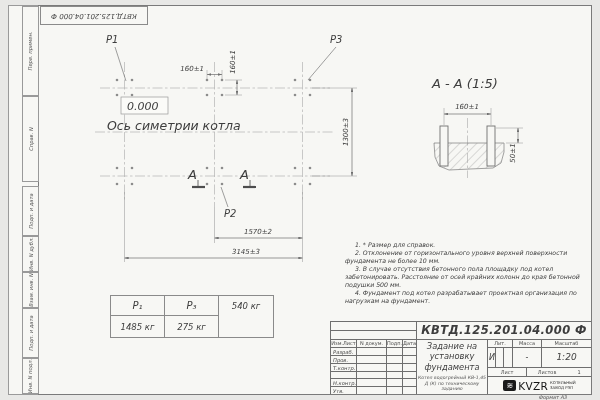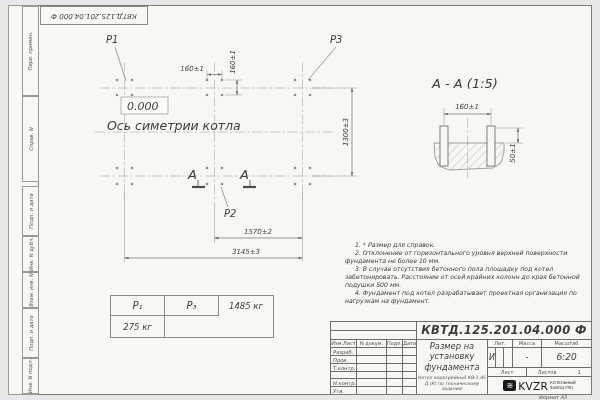--- a/index.html
+++ b/index.html
@@ -217,45 +217,46 @@
   <div id="notes" class="abs">
     <p class="note">1. * Размер для справок.</p>
     <p class="note">2. Отклонение от горизонтального уровня верхней поверхности фундамента не более 10 мм.</p>
     <p class="note">3. В случае отсутствия бетонного пола площадку под котел забетонировать. Расстояние от осей крайних колонн до края бетонной подушки 500 мм.</p>
     <p class="note">4. Фундамент под котел разрабатывает проектная организация по нагрузкам на фундамент.</p>
   </div>
 
   <div id="loadtable" class="abs">
     <div class="cell hd">Р₁</div>
     <div class="cell hd">Р₃</div>
+    <div class="cell vl vrow">540 кг</div>
     <div class="cell vl vrow">1485 кг</div>
     <div class="cell vl vrow">275 кг</div>
   </div>
 
   <div id="docnum" class="abs tbtext">КВТД.125.201.04.000  Ф</div>
-  <div id="tbtitle" class="abs tbtext">Размер на установку фундамента</div>
+  <div id="tbtitle" class="abs tbtext">Задание на установку фундамента</div>
   <div id="tbsub" class="abs tbtext">Котел водогрейный КВ-1,45 Д (К) по техническому заданию</div>
 
   <div class="abs tbcell tbsmall" style="left:331px;top:339px;width:25px;height:8px;">Изм.Лист</div>
   <div class="abs tbcell tbsmall" style="left:357px;top:339px;width:29px;height:8px;">N докум.</div>
   <div class="abs tbcell tbsmall" style="left:387px;top:339px;width:15px;height:8px;">Подп.</div>
   <div class="abs tbcell tbsmall" style="left:403px;top:339px;width:13px;height:8px;">Дата</div>
 
   <div class="abs rolecell" style="left:331px;top:348px;width:25px;height:7px;">Разраб.</div>
   <div class="abs rolecell" style="left:331px;top:356px;width:25px;height:7px;">Пров.</div>
   <div class="abs rolecell" style="left:331px;top:364px;width:25px;height:7px;">Т.контр.</div>
   <div class="abs rolecell" style="left:331px;top:379px;width:25px;height:7px;">Н.контр.</div>
   <div class="abs rolecell" style="left:331px;top:387px;width:25px;height:7px;">Утв.</div>
 
   <div class="abs tbcell tbsmall" style="left:488px;top:339px;width:24px;height:8px;">Лит.</div>
   <div class="abs tbcell tbsmall" style="left:513px;top:339px;width:28px;height:8px;">Масса</div>
   <div class="abs tbcell tbsmall" style="left:542px;top:339px;width:49px;height:8px;">Масштаб</div>
   <div class="abs tbcell" style="left:488px;top:347px;width:8px;height:20px;font-size:8px;font-style:italic;">И</div>
   <div class="abs tbcell" style="left:513px;top:347px;width:28px;height:20px;font-size:8px;">-</div>
-  <div class="abs tbcell" style="left:542px;top:347px;width:49px;height:20px;font-size:9px;font-style:italic;">6:20</div>
+  <div class="abs tbcell" style="left:542px;top:347px;width:49px;height:20px;font-size:9px;font-style:italic;">1:20</div>
 
   <div class="abs tbcell tbsmall" style="left:488px;top:367px;width:38px;height:9px;">Лист</div>
   <div class="abs tbcell tbsmall" style="left:527px;top:367px;width:40px;height:9px;">Листов</div>
   <div class="abs tbcell tbsmall" style="left:567px;top:367px;width:24px;height:9px;">1</div>
 
   <div id="logo" class="abs">
     <span id="logoicon">≋</span>
     <span id="logotext">KVZR</span>
     <span id="logosub">
       <span style="display:block;">КОТЕЛЬНЫЙ</span>

